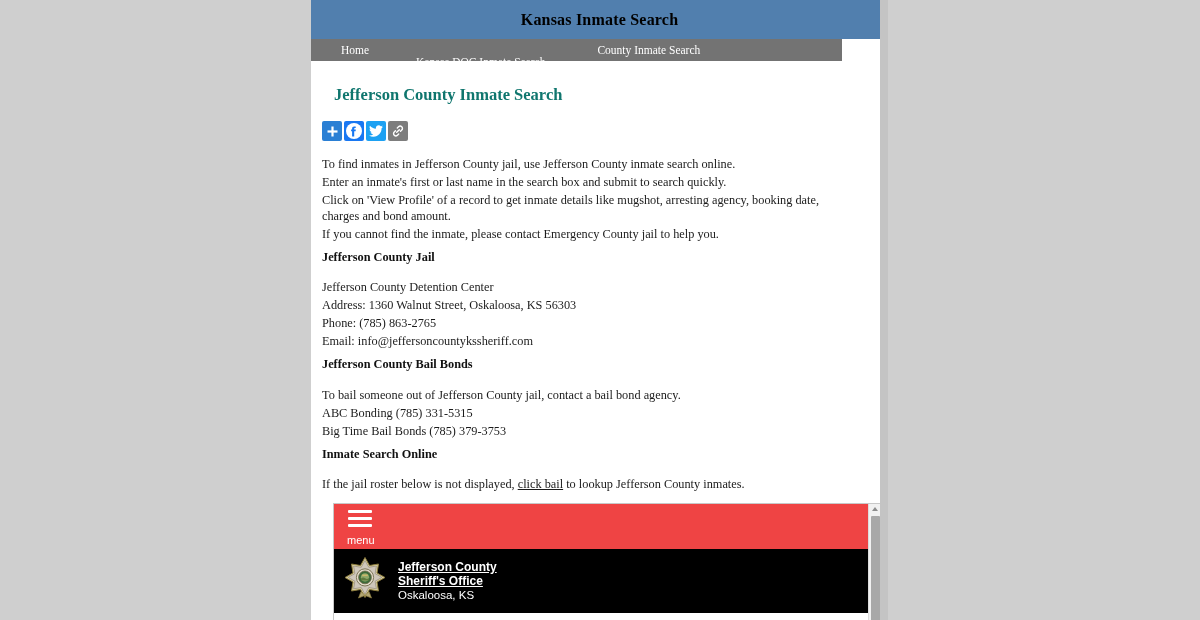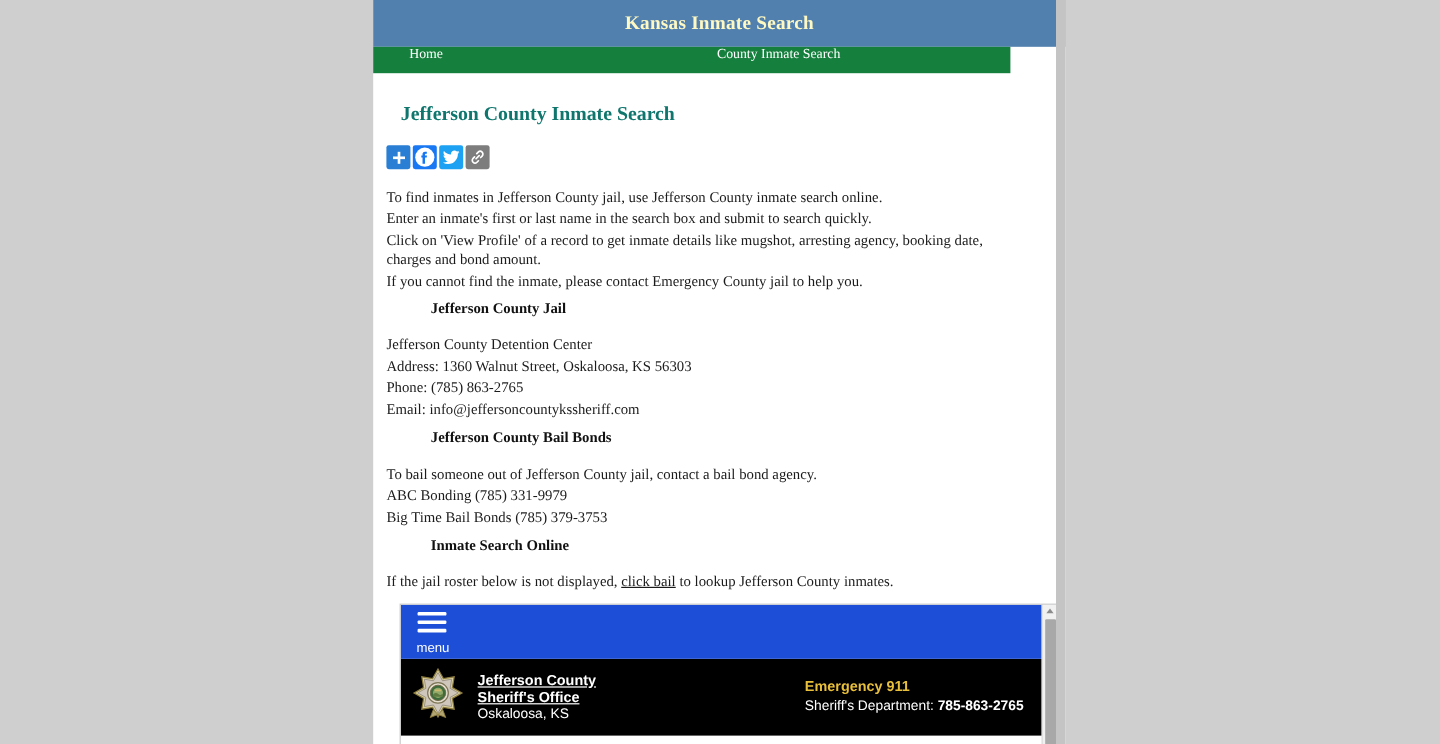--- a/index.html
+++ b/index.html
@@ -28,30 +28,31 @@
     background: #ffffff;
   }
   .site-header {
     background: #517fae;
     height: 39px;
     display: flex;
     align-items: center;
     justify-content: center;
   }
   .site-title {
-    color: #fef9c3;
+    color: #000000;
     font-size: 16px;
     font-weight: bold;
     font-family: "Liberation Serif", serif;
     letter-spacing: 0.2px;
   }
   .nav-bar {
-    background: #15803d;
+    background: #737373;
     height: 22px;
     display: flex;
+    align-items: center;
     width: 531px;
     box-sizing: border-box;
     padding-left: 8px;
   }
   .nav-item {
     color: #ffffff;
     font-size: 11.5px;
     font-family: "Liberation Serif", serif;
     text-decoration: none;
     white-space: nowrap;
@@ -105,21 +106,20 @@
   }
   .intro-block { margin-top: 14px; }
   .sec-head {
     font-size: 12.3px;
     font-weight: bold;
     color: #111111;
     line-height: 16px;
     padding: 1px 0;
     margin-top: 5px;
     font-family: "Liberation Serif", serif;
-    margin-left: 37px;
   }
   .inline-link {
     color: #1b1b1b;
     text-decoration: underline;
   }
 
   
   .embed-wrap {
     position: relative;
     margin: 10px 0 0 11px;
@@ -131,21 +131,21 @@
     overflow: hidden;
   }
   .embed-inner {
     position: absolute;
     left: 0; top: 0;
     width: 535px;
     height: 211px;
     background: #ffffff;
   }
   .menu-bar {
-    background: #1d4ed8;
+    background: #ef4444;
     height: 45px;
     position: relative;
   }
   .hamburger {
     position: absolute;
     left: 14px;
     top: 6px;
     width: 24px;
     cursor: pointer;
   }
@@ -322,21 +322,21 @@
         <p class="sec-head">Jefferson County Jail</p>
         <p class="para">Jefferson County Detention Center</p>
         <p class="para">Address: 1360 Walnut Street, Oskaloosa, KS 56303</p>
         <p class="para">Phone: (785) 863-2765</p>
         <p class="para">Email: info@jeffersoncountykssheriff.com</p>
       </div>
 
       <div>
         <p class="sec-head">Jefferson County Bail Bonds</p>
         <p class="para">To bail someone out of Jefferson County jail, contact a bail bond agency.</p>
-        <p class="para">ABC Bonding (785) 331-9979</p>
+        <p class="para">ABC Bonding (785) 331-5315</p>
         <p class="para">Big Time Bail Bonds (785) 379-3753</p>
       </div>
 
       <div>
         <p class="sec-head">Inmate Search Online</p>
         <p class="para"><span>If the jail roster below is not displayed, </span><a class="inline-link" href="#">click bail</a><span> to lookup Jefferson County inmates.</span></p>
       </div>
 
       <div class="embed-wrap">
         <div class="embed-inner">
@@ -363,26 +363,20 @@
                   <rect x="20.2" y="18.6" width="5.6" height="1.5" fill="#cdb96b"></rect>
                   <path d="M16.5 42 19 35.5l4 3.8 4-3.8 2.5 6.5-6.5-2.6z" fill="#b2a572" stroke="#8a7a3c" stroke-width="0.7"></path>
                 </g>
               </svg>
             </div>
             <div class="agency-text">
               <div class="agency-l1">Jefferson County</div>
               <div class="agency-l2">Sheriff's Office</div>
               <div class="agency-l3">Oskaloosa, KS</div>
             </div>
-            <div class="emerg-block">
-              <div class="emerg-911">Emergency 911</div>
-              <div class="dept-line"><span>Sheriff's Department:</span>
-                <span class="dept-phone">785-863-2765</span>
-              </div>
-            </div>
           </div>
 
         </div>
 
         <div class="iframe-scroll">
           <div class="arrow-up"></div>
           <div class="thumb"></div>
         </div>
       </div>
 

